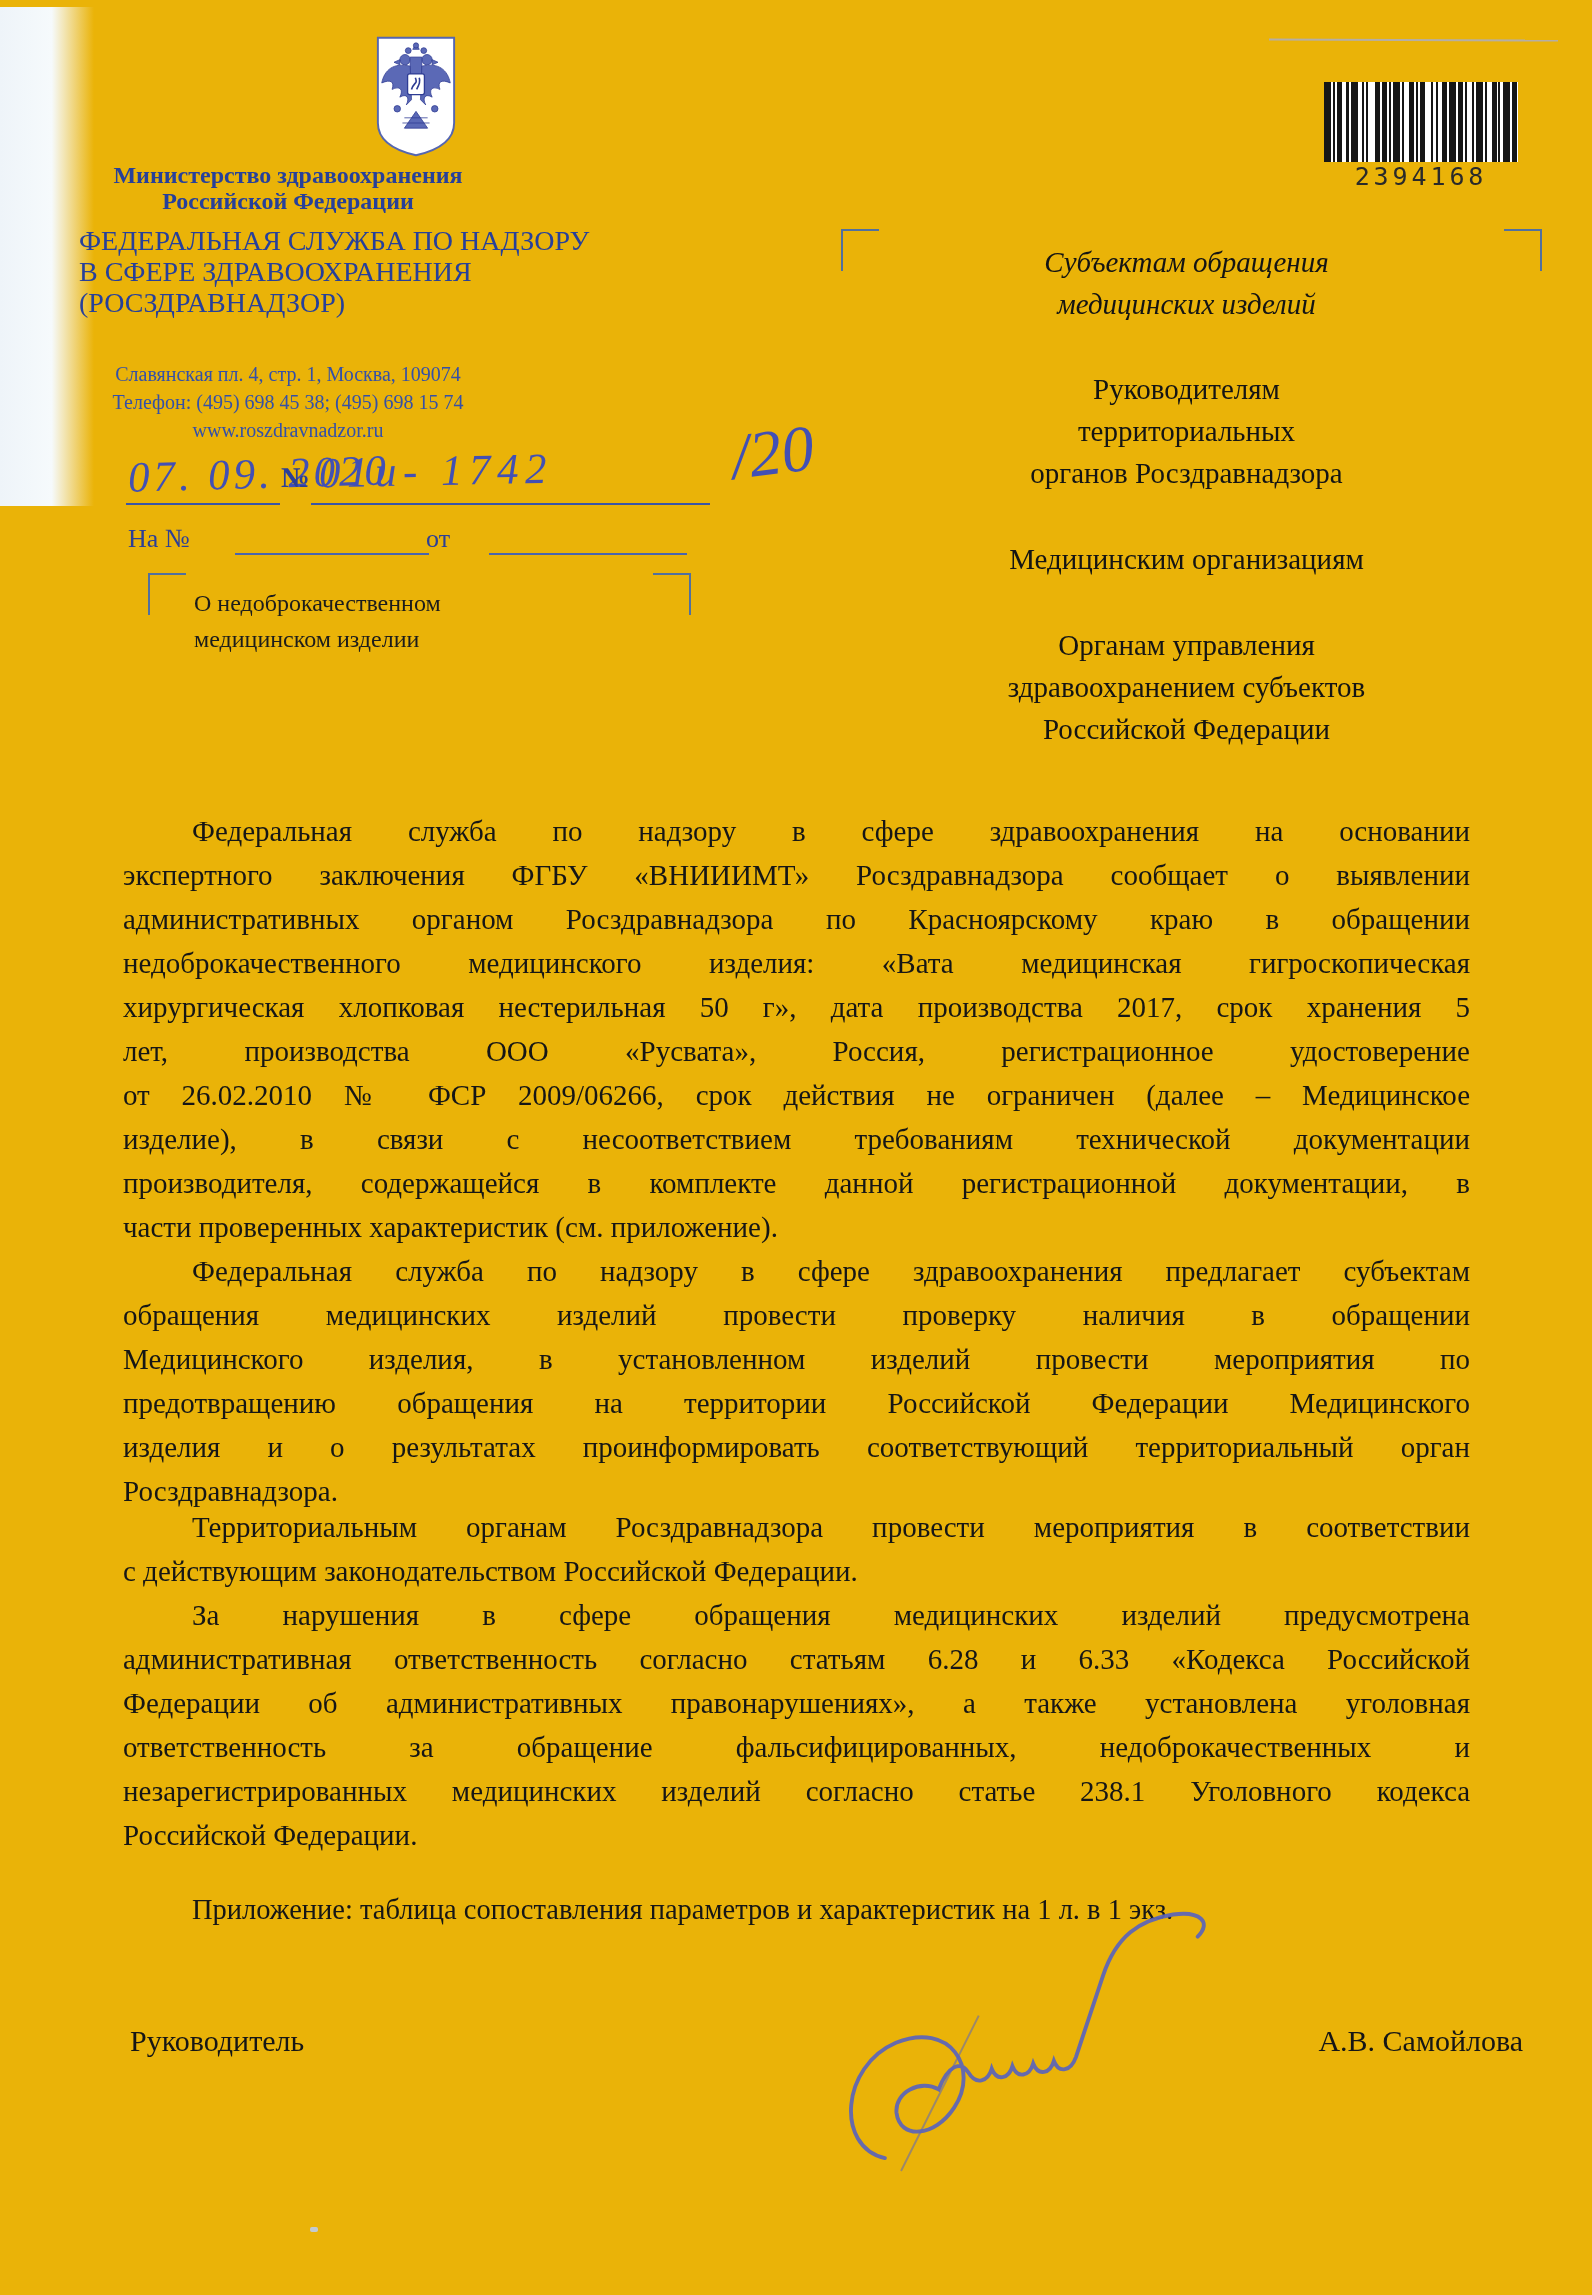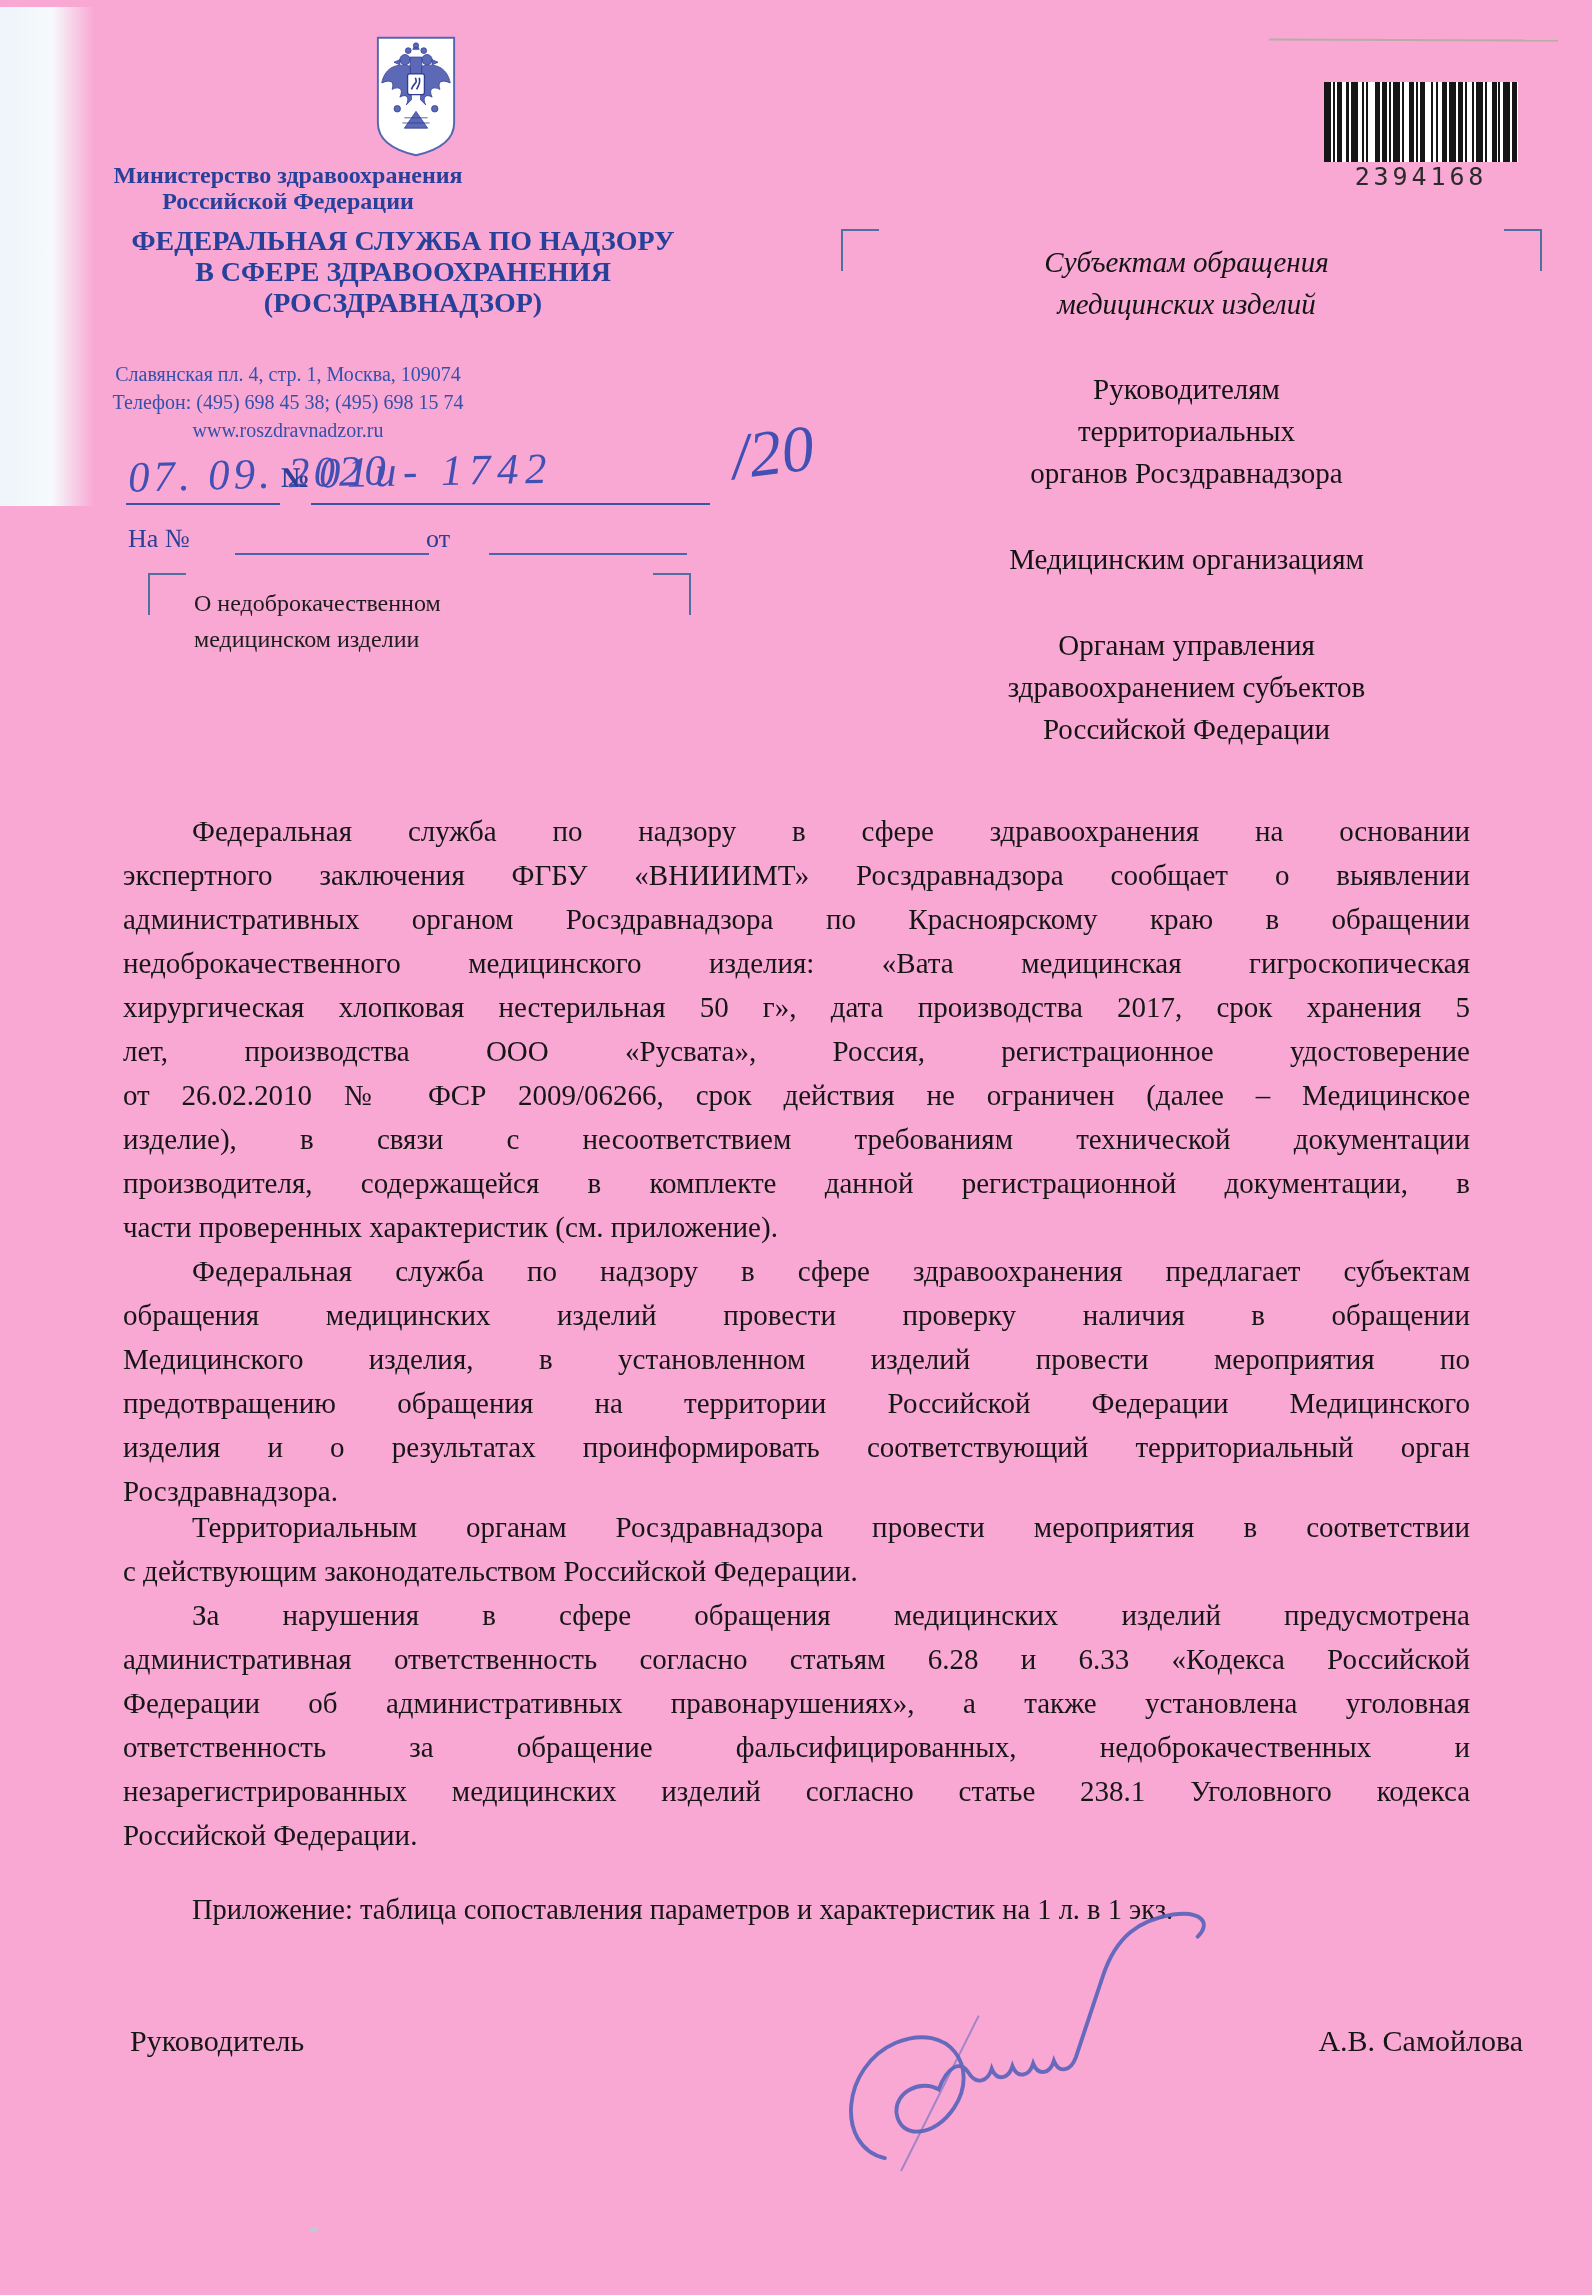--- a/index.html
+++ b/index.html
@@ -1,29 +1,29 @@
 <!DOCTYPE html>
 <html style="font-size:10.4px"><head>
 <meta charset="utf-8">
 <style>
   html,body{margin:0;padding:0;background:#e8e8e8;}
   #page{
-    position:relative;width:1593px;height:2295px;background:#f9a8d4;
+    position:relative;width:1593px;height:2295px;background:#eab308;
     font-family:"Liberation Serif","DejaVu Serif",serif;color:#1b1b1b;overflow:hidden;
   }
   .abs{position:absolute;}
   
   #left-scan-edge{left:0;top:6.5px;width:94px;height:499px;
     background:linear-gradient(to right,#eef4f9 0%,#f6fafc 55%,rgba(255,255,255,0) 100%);}
   #fold-line{left:1269px;top:39px;width:289px;height:1.9px;background:#b5aea6;transform:rotate(.2deg);}
   #bottom-mark{left:310px;top:2227px;width:7.8px;height:4.5px;background:#c2cad1;border-radius:1.9px;}
   
   #coat-of-arms{left:374px;top:35px;width:84px;height:123px;}
   .ministry-line{width:454px;text-align:center;font-weight:bold;color:#27409a;font-size:24px;line-height:26px;}
-  .service-line{width:648px;text-align:center;font-weight:bold;color:#27409a;font-size:28px;line-height:30px;}
+  .service-line{width:648px;font-weight:normal;color:#27409a;font-size:28px;line-height:30px;}
   .addr-line{width:454px;text-align:center;color:#3450a8;font-size:20px;line-height:22px;}
   
   .hand{font-style:italic;color:#4250b4;white-space:nowrap;}
   #hw-date{left:128px;top:449px;font-size:43px;letter-spacing:3.9px;transform:rotate(-1.6deg);}
   #num-sign{left:281px;top:462px;font-size:28.5px;color:#2c3f97;font-weight:bold;}
   #hw-number{left:319px;top:446px;font-size:43px;letter-spacing:6.5px;transform:rotate(-1.2deg);}
   #hw-suffix{left:731px;top:415px;font-size:65px;transform:rotate(-7deg);}
   .uline{height:1.9px;background:#3a55a8;}
   #uline-date{left:126px;top:503px;width:154px;}
   #uline-num{left:311px;top:503px;width:399px;}

